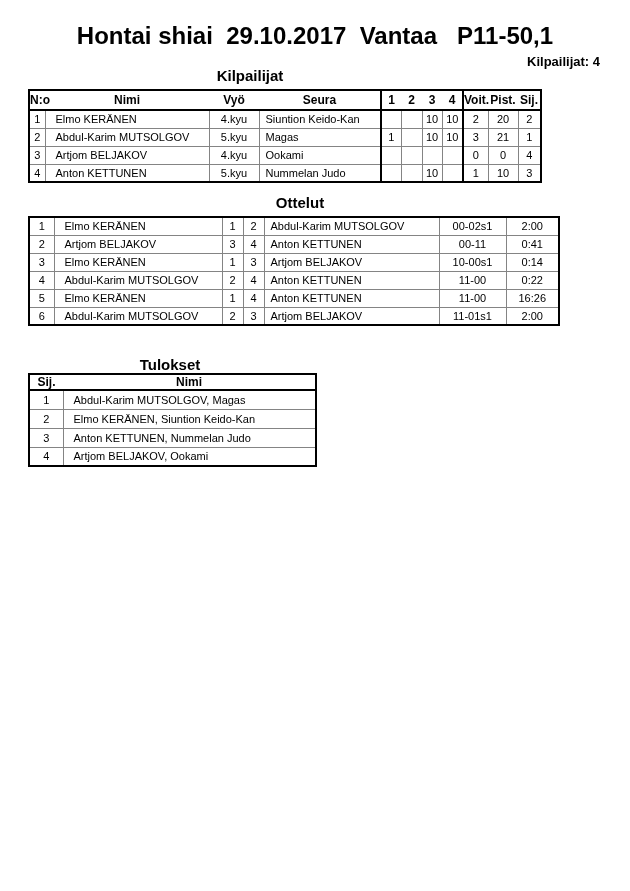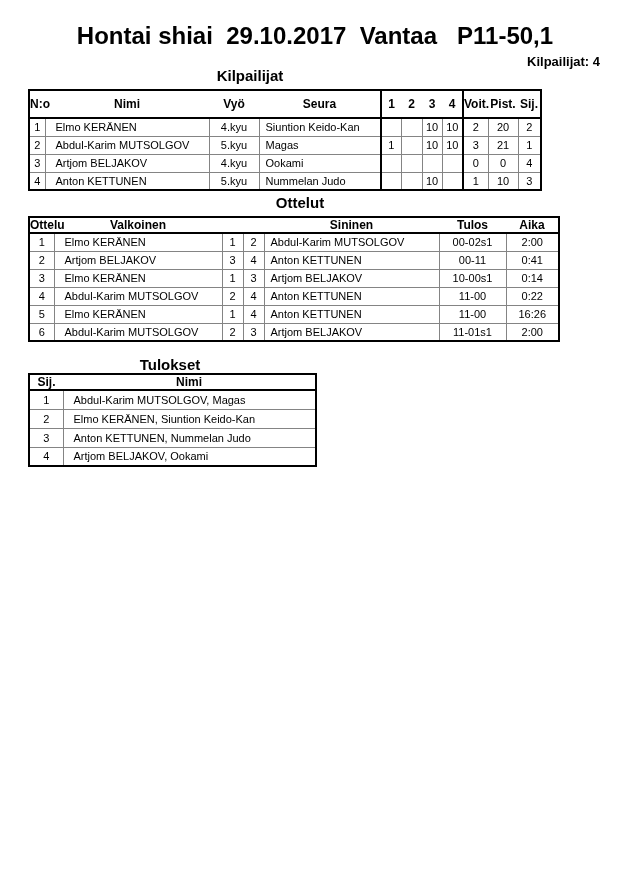--- a/index.html
+++ b/index.html
@@ -28,21 +28,21 @@
     padding:0;overflow:visible;
     font-family:"Liberation Sans", sans-serif;
     vertical-align:middle;
   }
   td{font-size:11px;text-align:center;}
   th{font-size:12px;font-weight:bold;text-align:center;white-space:nowrap;}
   tr.head > th{border-left:none;border-right:none;border-bottom:2px solid #000;}
   .bL{border-left:2px solid #000 !important;}
   td.l{text-align:left;padding-left:10px;}
   td.l2{text-align:left;padding-left:6px;}
-  tr.h20{height:28px;}
+  tr.h20{height:20px;}
   tr.h15{height:15px;}
   tr.r18{height:18px;}
   tr.r19{height:19px;}
 </style>
 </head>
 <body>
 
 <div class="abs page-title">Hontai shiai  29.10.2017  Vantaa   P11-50,1</div>
 <div class="abs competitors-count">Kilpailijat: 4</div>
 
@@ -137,29 +137,20 @@
   <colgroup>
     <col style="width:25px">
       <col style="width:168px">
       <col style="width:21px">
       <col style="width:21px">
     <col style="width:175px">
       <col style="width:67px">
       <col style="width:53px">
   </colgroup>
   <tbody>
-      <tr class="head h15">
-    <th>Ottelu</th>
-    <th>Valkoinen</th>
-    <th></th>
-    <th></th>
-    <th>Sininen</th>
-    <th>Tulos</th>
-    <th>Aika</th>
-  </tr>
   <tr class="r18">
     <td>1</td>
     <td class="l">Elmo KERÄNEN</td>
     <td>1</td>
     <td>2</td>
     <td class="l2">Abdul-Karim MUTSOLGOV</td>
     <td>00-02s1</td>
     <td>2:00</td>
   </tr>
   <tr class="r18">

